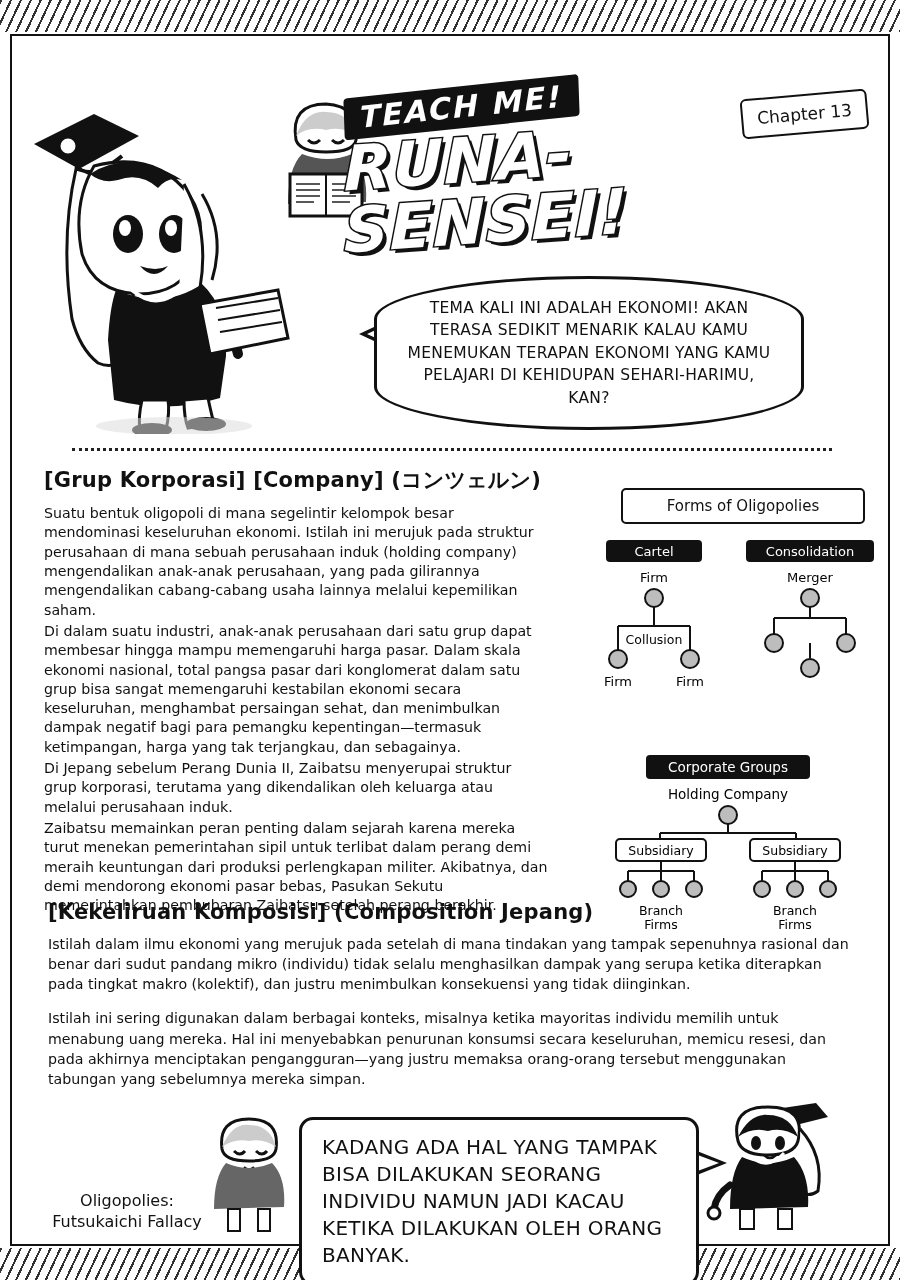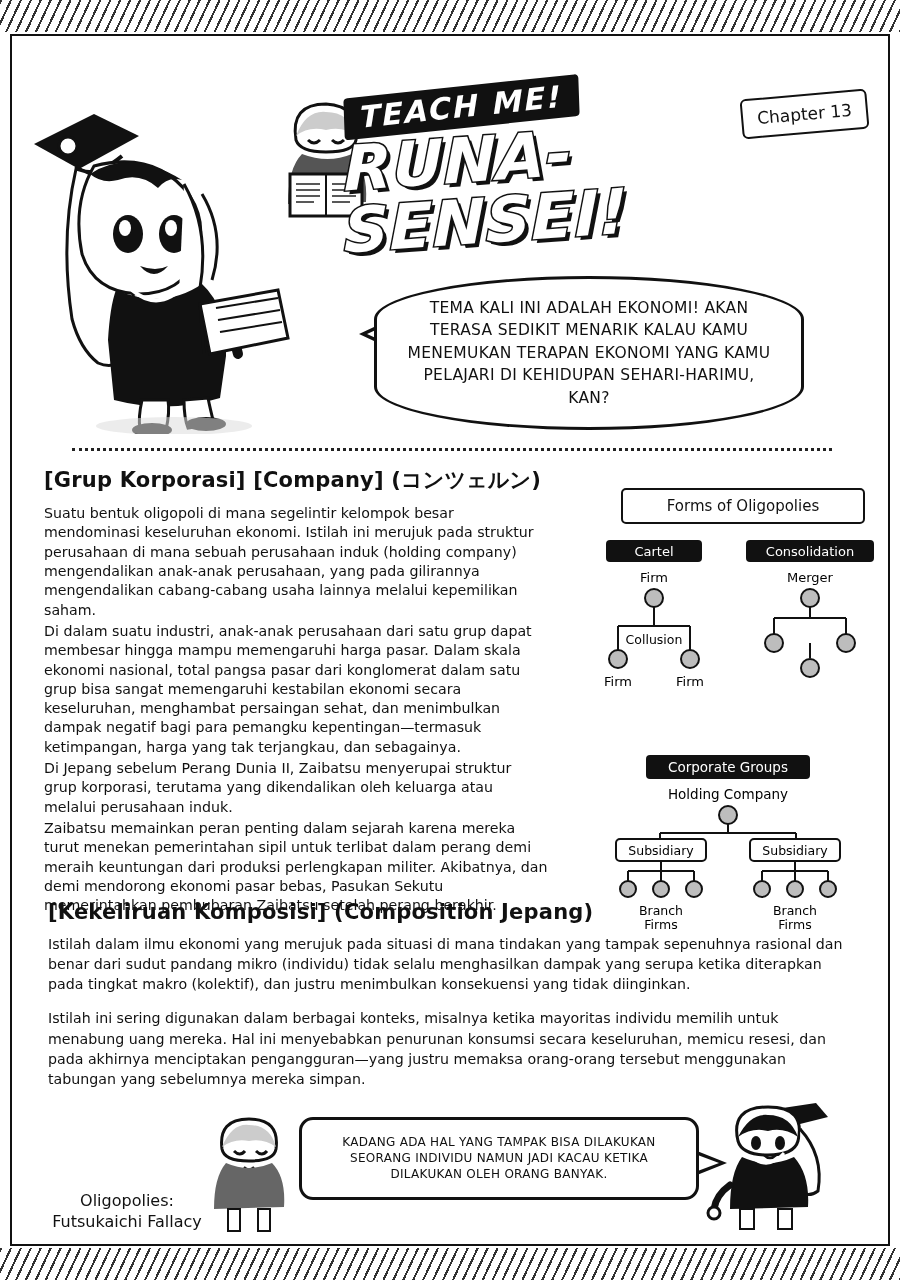--- a/index.html
+++ b/index.html
@@ -260,23 +260,22 @@
     top: 24px;
     width: 400px;
     border: 3px solid #111;
     border-radius: 14px;
     background: #fff;
     padding: 14px 20px;
     box-sizing: border-box;
   }
   .bubble-foot p {
     margin: 0;
-    text-align: center;
-    font-family: "DejaVu Sans", sans-serif;
-    font-size: 12px;
+    font-family: "DejaVu Sans", sans-serif;
+    font-size: 20px;
     line-height: 1.35;
     letter-spacing: 0.3px;
   }
   .bubble-foot-tail {
     position: absolute;
     left: 683px;
     top: 58px;
     width: 0; height: 0;
     border-top: 12px solid transparent;
     border-bottom: 12px solid transparent;
@@ -488,21 +487,21 @@
           <circle cx="230" cy="134" r="8" fill="#bdbdbd" stroke="#111" stroke-width="2"></circle>
           <text x="197" y="160" font-size="12.5" text-anchor="middle">Branch</text>
           <text x="197" y="174" font-size="12.5" text-anchor="middle">Firms</text>
         </svg>
       </div>
     </div>
 
     <div class="section2">
       <h2 class="heading">[Kekeliruan Komposisi] (Composition Jepang)</h2>
       <div class="body-text">
-        <p>Istilah dalam ilmu ekonomi yang merujuk pada situasi di mana tindakan yang tampak sepenuhnya rasional dan benar dari sudut pandang mikro (individu) tidak selalu menghasilkan dampak yang serupa ketika diterapkan pada tingkat makro (kolektif), dan justru menimbulkan konsekuensi yang tidak diinginkan.</p>
+        <p>Istilah dalam ilmu ekonomi yang merujuk pada setelah di mana tindakan yang tampak sepenuhnya rasional dan benar dari sudut pandang mikro (individu) tidak selalu menghasilkan dampak yang serupa ketika diterapkan pada tingkat makro (kolektif), dan justru menimbulkan konsekuensi yang tidak diinginkan.</p>
         <p>Istilah ini sering digunakan dalam berbagai konteks, misalnya ketika mayoritas individu memilih untuk menabung uang mereka. Hal ini menyebabkan penurunan konsumsi secara keseluruhan, memicu resesi, dan pada akhirnya menciptakan pengangguran—yang justru memaksa orang-orang tersebut menggunakan tabungan yang sebelumnya mereka simpan.</p>
       </div>
     </div>
 
     <div class="footer">
 
 
       <div class="supervising">
         <div>Oligopolies:</div>
         <div>Futsukaichi Fallacy</div>

